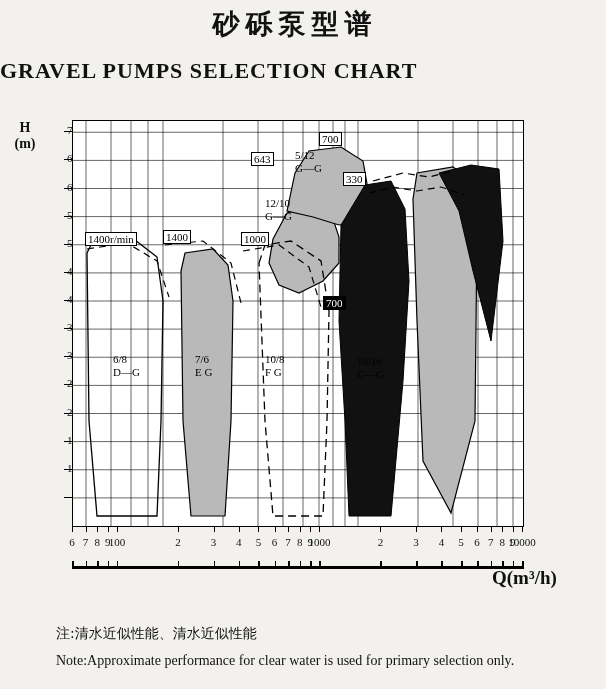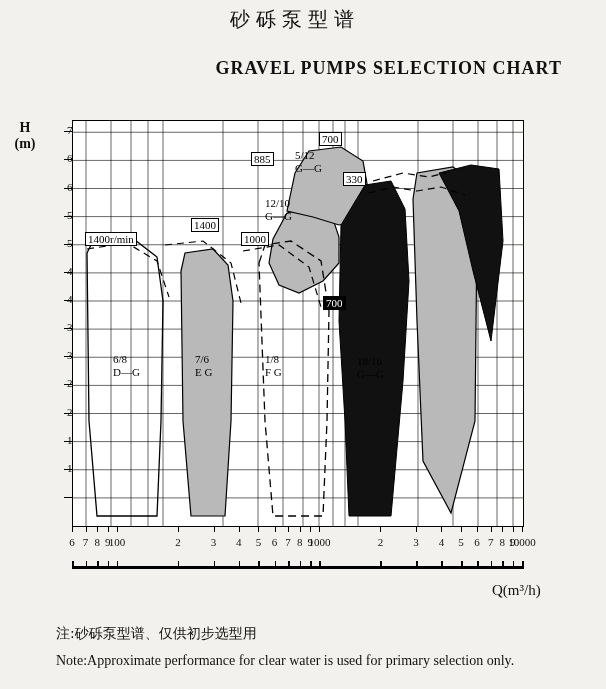--- a/index.html
+++ b/index.html
@@ -8,42 +8,42 @@
     background:#f2f1ee;
     font-family:"Liberation Serif", serif;
     color:#111;
     position:relative;
     overflow:hidden;
   }
   .title-cn{
     position:absolute;top:6px;left:0;width:590px;
     text-align:center;
     font-family:"DejaVu Sans", sans-serif;
-    font-weight:normal;
-    font-size:20px;
+    font-weight:bold;
+    font-size:27px;
     letter-spacing:6px;
   }
   .title-en{
     position:absolute;top:58px;left:0;width:562px;
-    text-align:right;
+    text-align:left;
     font-family:"Liberation Serif", serif;
     font-weight:bold;
-    font-size:18px;
+    font-size:22px;
     letter-spacing:1px;
   }
   .axis-label-h{
     position:absolute;left:8px;top:120px;
     font-size:14px;font-weight:bold;
     font-family:"Liberation Serif", serif;
     line-height:16px;
     text-align:center;width:34px;
   }
   .axis-label-q{
-    position:absolute;left:492px;top:582px;
-    font-size:15px;font-weight:normal;
+    position:absolute;left:492px;top:567px;
+    font-size:19px;font-weight:bold;
     font-family:"Liberation Serif", serif;
   }
   #plot{
     position:absolute;
     left:72px;top:120px;
     width:450px;height:405px;
     border:1.5px solid #000;
     background:#ffffff;
     overflow:hidden;
   }
@@ -214,29 +214,29 @@
       <path d="M14,128 L54,122 L84,140 L96,176"></path>
       <path d="M92,124 L130,120 L158,142 L168,182"></path>
       <path d="M170,130 L206,124 L236,146 L248,186"></path>
       <path d="M296,72 L320,66 L344,70 L368,66 L392,74"></path>
       <path d="M300,60 L330,52 L356,56 L380,50"></path>
     </g>
   </svg>
 
   <div id="plot-labels">
       <div class="lbl" style="left: 12px; top: 112px;"><span class="lbl-box">1400r/min</span></div>
-      <div class="lbl" style="left: 90px; top: 98px; margin-left: 28px;"><span class="lbl-box">1400</span></div>
+      <div class="lbl" style="left: 90px; top: 110px;"><span class="lbl-box">1400</span></div>
       <div class="lbl" style="left: 168px; top: 112px;"><span class="lbl-box">1000</span></div>
-      <div class="lbl" style="left: 178px; top: 32px;"><span class="lbl-box">885</span></div>
+      <div class="lbl" style="left: 178px; top: 32px;"><span class="lbl-box">643</span></div>
       <div class="lbl" style="left: 246px; top: 12px;"><span class="lbl-box">700</span></div>
       <div class="lbl" style="left: 270px; top: 52px;"><span class="lbl-box">330</span></div>
       <div class="lbl" style="left: 250px; top: 176px;"><span class="lbl-box-dark">700</span></div>
       <div class="lbl" style="left: 40px; top: 232px;"><div>6/8</div><div>D—G</div></div>
       <div class="lbl" style="left: 122px; top: 232px;"><div>7/6</div><div>E G</div></div>
-      <div class="lbl" style="left: 192px; top: 232px;"><div>1/8</div><div>F G</div></div>
+      <div class="lbl" style="left: 192px; top: 232px;"><div>10/8</div><div>F G</div></div>
       <div class="lbl" style="left: 192px; top: 76px;"><div>12/10</div><div>G—G</div></div>
       <div class="lbl" style="left: 222px; top: 28px;"><div>5/12</div><div>G—G</div></div>
       <div class="lbl" style="left: 284px; top: 234px;"><div>18/16</div><div>G—G</div></div>
     </div>
 </div>
 
 <div class="xaxis-wrap" id="xaxis">
     <div class="xtick" style="left: 0px;">6</div>
     <div class="xtickmark" style="left: 0px;"></div>
     <div class="xtick" style="left: 13.559px;">7</div>
@@ -304,14 +304,14 @@
     <div class="axisbar-tick" style="left: 369.404px;"></div>
     <div class="axisbar-tick" style="left: 389.031px;"></div>
     <div class="axisbar-tick" style="left: 405.068px;"></div>
     <div class="axisbar-tick" style="left: 418.627px;"></div>
     <div class="axisbar-tick" style="left: 430.372px;"></div>
     <div class="axisbar-tick" style="left: 440.733px;"></div>
     <div class="axisbar-tick" style="left: 450px;"></div>
   </div>
 <div class="axis-label-q">Q(m³/h)</div>
 
-<div class="note-cn">注:砂砾泵型谱、仅供初步选型用</div>
+<div class="note-cn">注:清水近似性能、清水近似性能</div>
 <div class="note-en">Note:Approximate performance for clear water is used for primary selection only.</div>
 
 </body></html>

